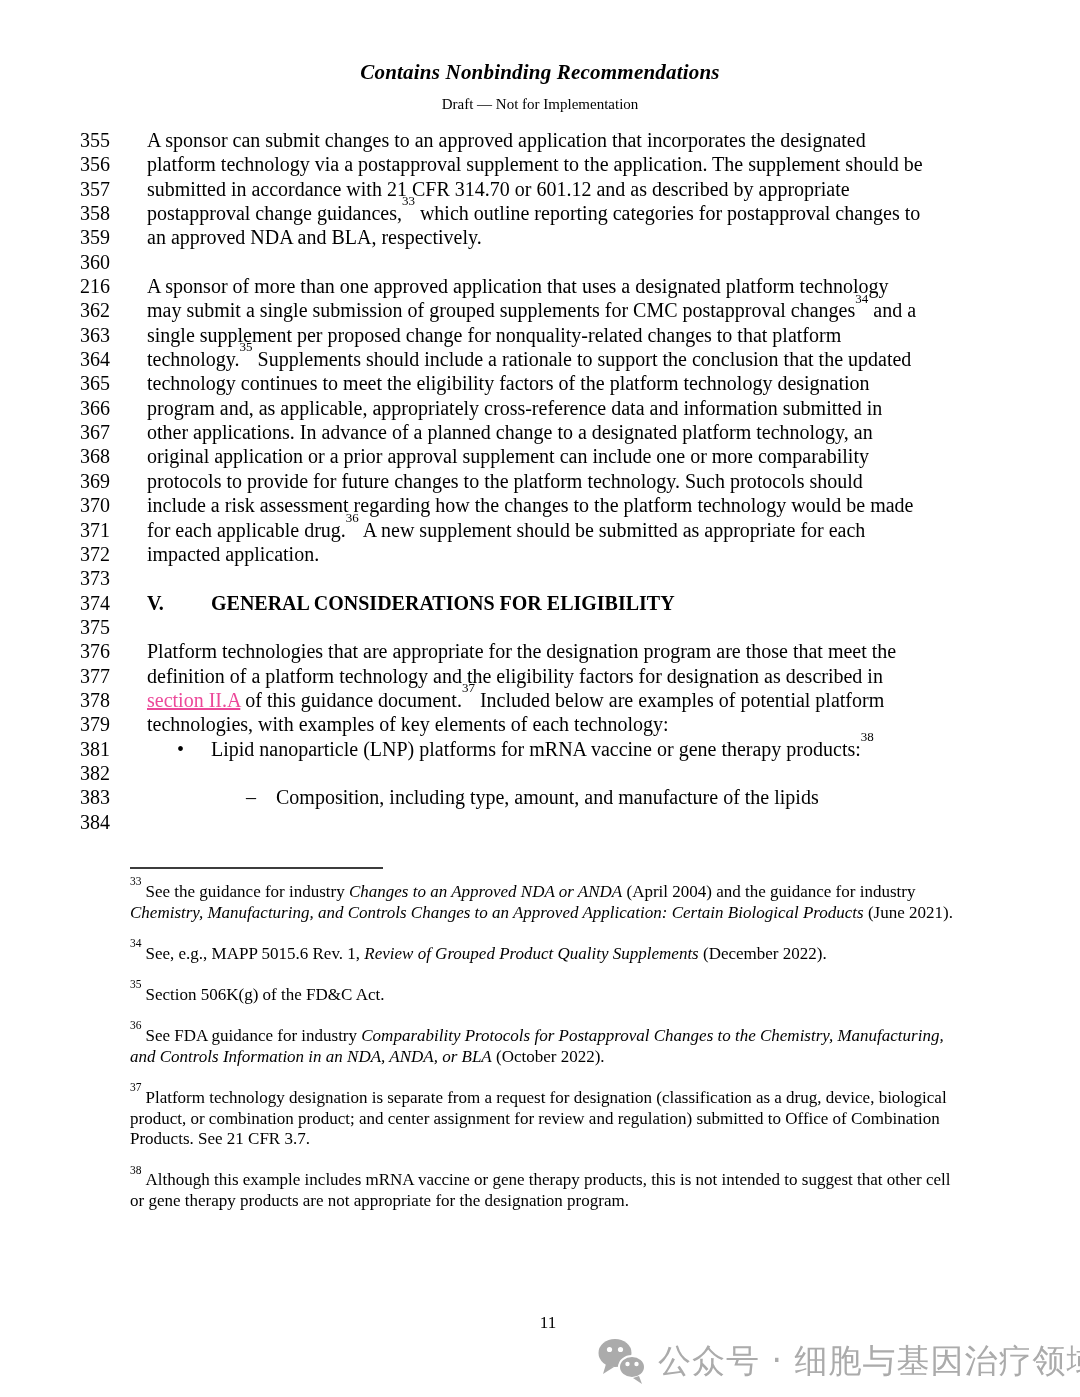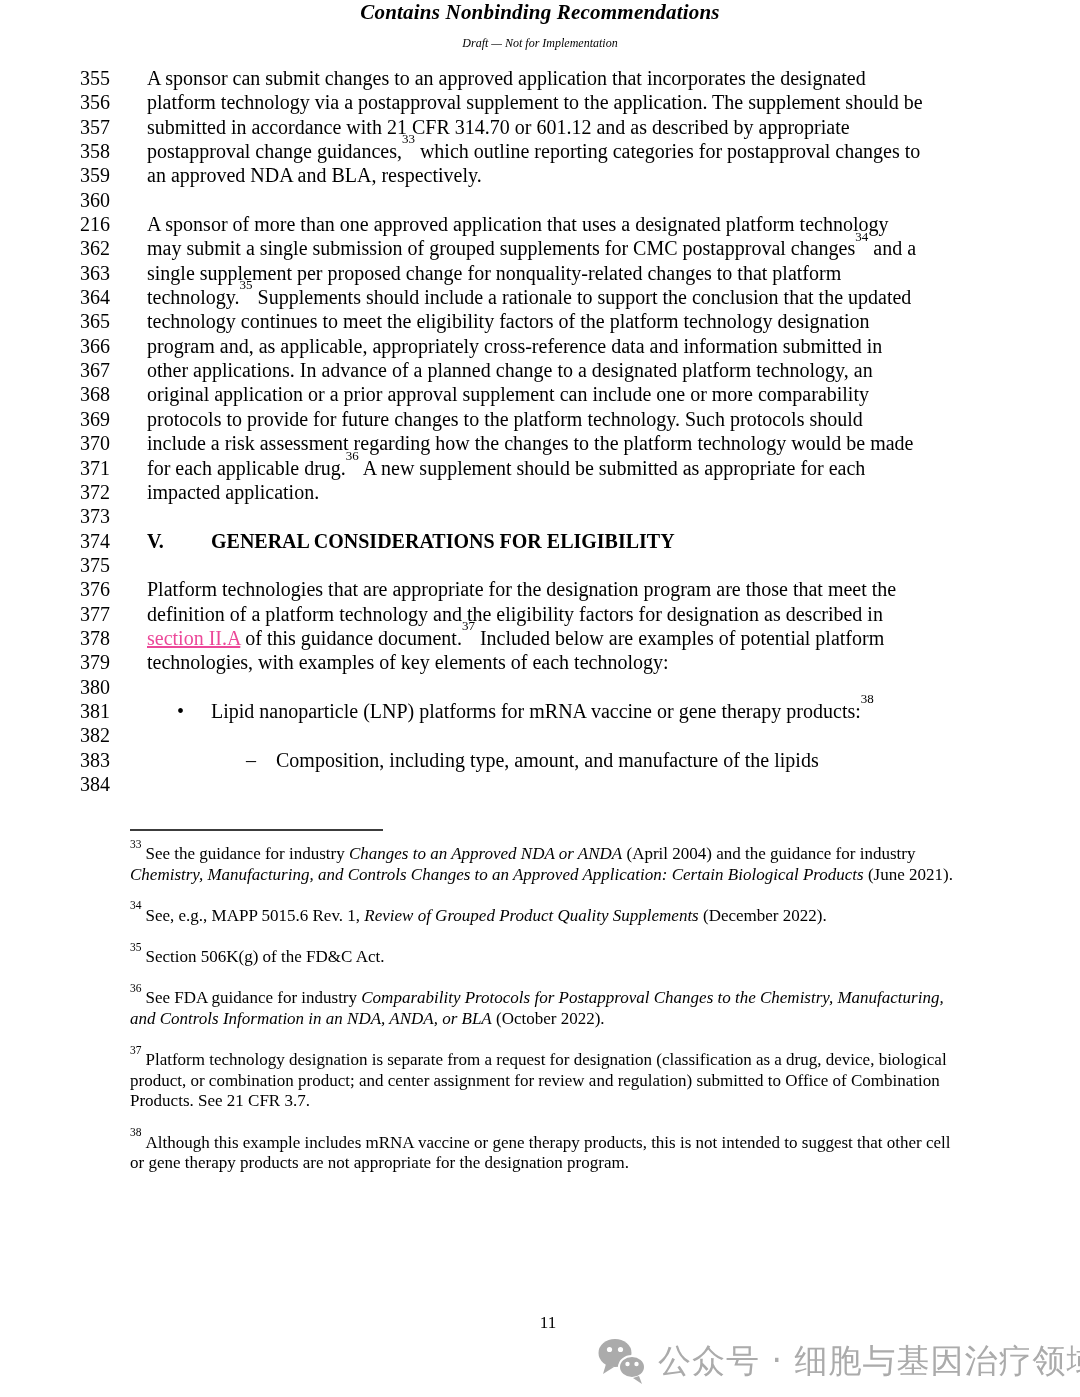--- a/index.html
+++ b/index.html
@@ -2,24 +2,24 @@
 <html><head>
 <meta charset="utf-8">
 <style>
   html,body { margin:0; padding:0; background:#ffffff; }
   .page {
     position:relative; width:1080px; height:1397px; background:#ffffff;
     font-family:"Liberation Serif","DejaVu Serif",serif; color:#000000;
     overflow:hidden;
   }
   .doc-title {
-    text-align:center;
+    padding-top:60px; text-align:center;
     font-size:21px; font-weight:bold; font-style:italic; letter-spacing:0.2px;
   }
-  .doc-subtitle { margin-top:11px; text-align:center; font-size:12px; font-style:italic; }
+  .doc-subtitle { margin-top:11px; text-align:center; font-size:15px; }
 
   .body-lines { margin-top:15px; }
   .line { display:flex; align-items:baseline; height:24.35px; font-size:20px; line-height:24.35px; white-space:nowrap; }
   .line-num { flex:0 0 67px; margin-left:80px; }
   .line-content { flex:1 1 auto; }
   .heading .line-content { font-weight:bold; }
   .h-label { display:inline-block; width:64px; }
   .bullet-glyph { display:inline-block; margin-left:30px; width:34px; }
   .sub-glyph { display:inline-block; margin-left:99px; width:30px; }
 
@@ -145,24 +145,20 @@
         <span class="line-num">377</span>
         <span class="line-content"><span>definition of a platform technology and the eligibility factors for designation as described in</span></span>
       </div>
       <div class="line">
         <span class="line-num">378</span>
         <span class="line-content"><a class="doclink">section II.A</a><span> of this guidance document.</span><sup class="ref">37</sup><span> Included below are examples of potential platform</span></span>
       </div>
       <div class="line">
         <span class="line-num">379</span>
         <span class="line-content"><span>technologies, with examples of key elements of each technology:</span></span>
-      </div>
-      <div class="line">
-        <span class="line-num">380</span>
-        <span class="line-content"></span>
       </div>
       <div class="line">
         <span class="line-num">381</span>
         <span class="line-content"><span class="bullet-glyph">•</span><span>Lipid nanoparticle (LNP) platforms for mRNA vaccine or gene therapy products:</span><sup class="ref">38</sup></span>
       </div>
       <div class="line">
         <span class="line-num">382</span>
         <span class="line-content"></span>
       </div>
       <div class="line">

